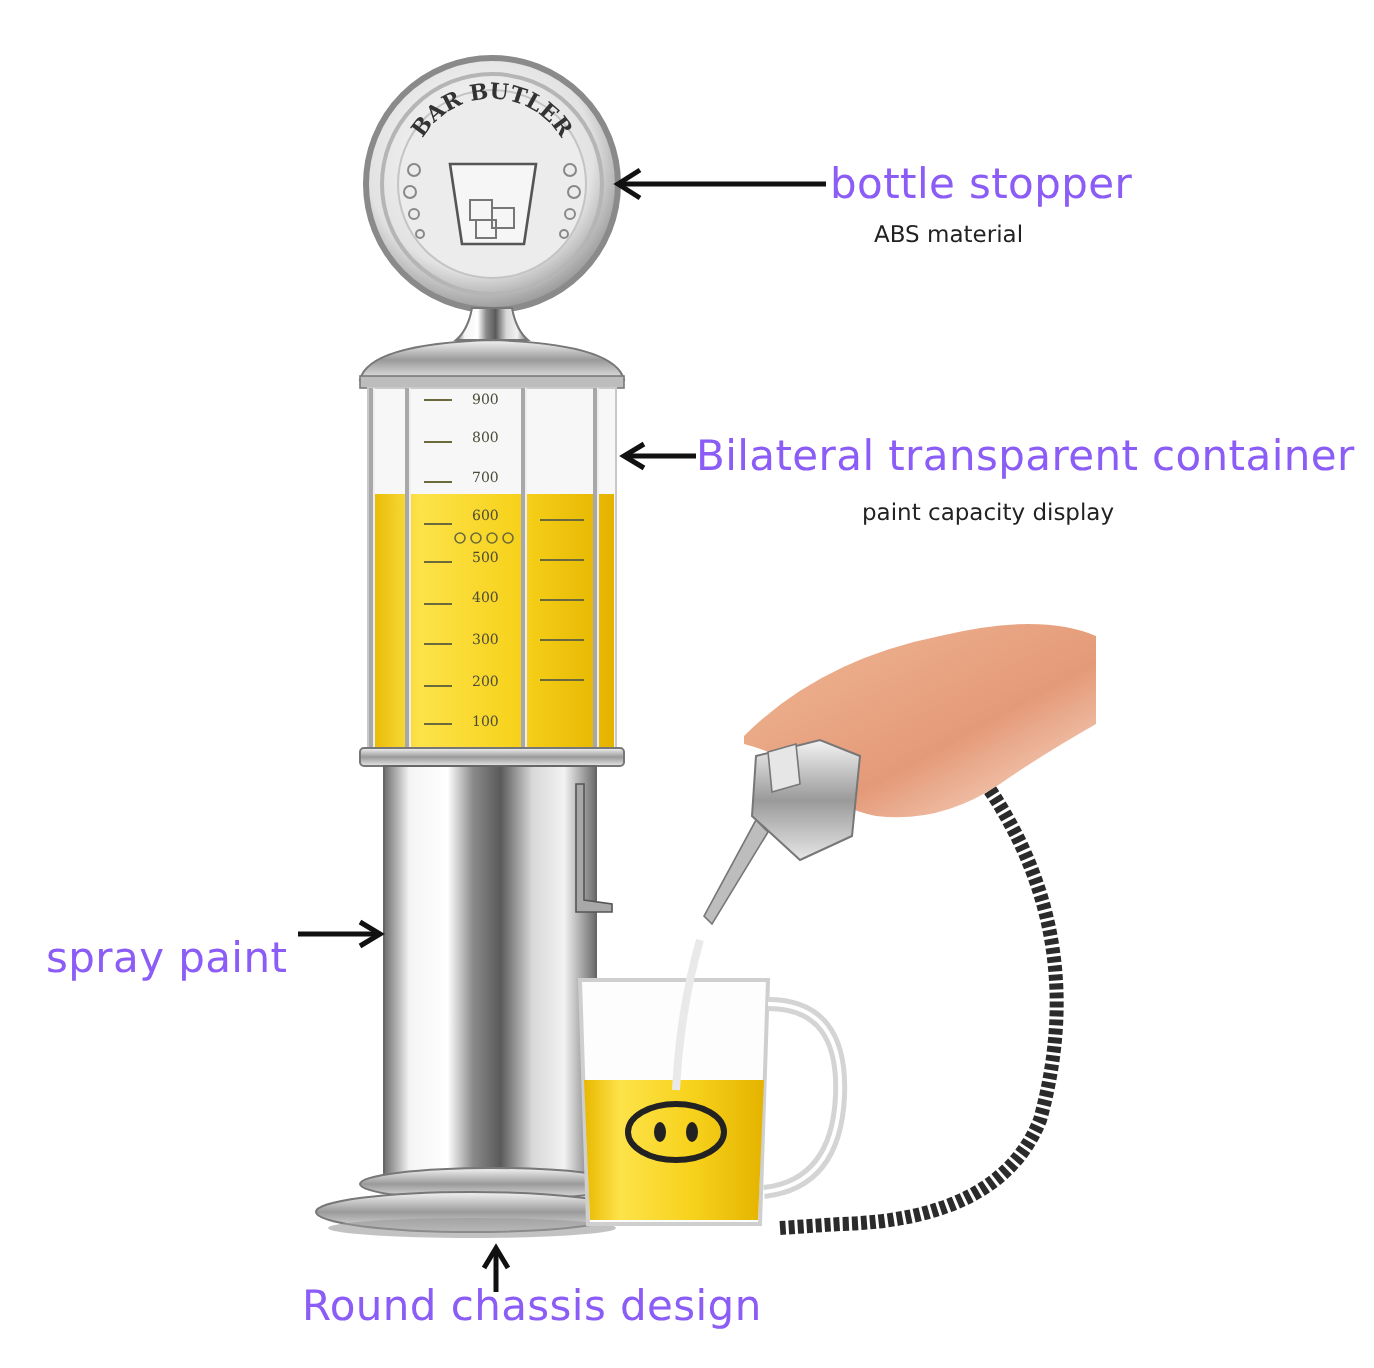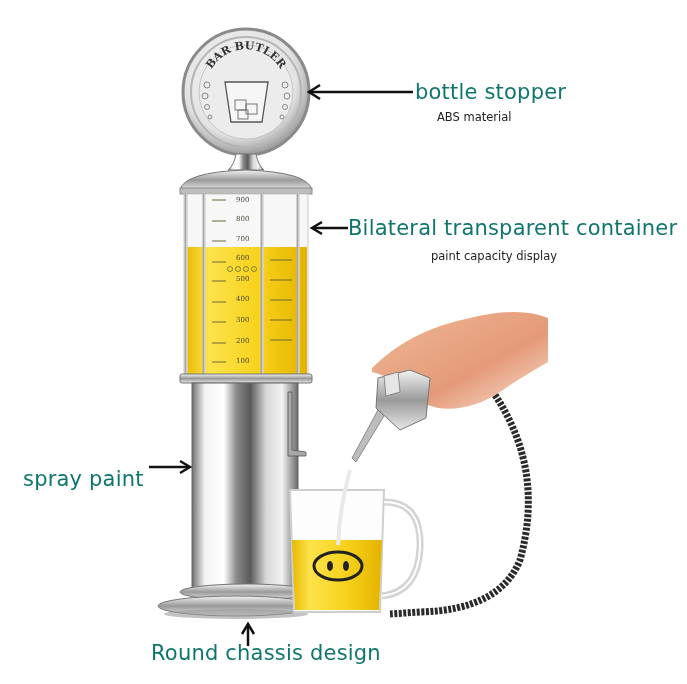--- a/index.html
+++ b/index.html
@@ -1,20 +1,20 @@
 <!DOCTYPE html>
 <html><head>
   <meta charset="utf-8">
   <style>
     html, body { margin: 0; padding: 0; background: #ffffff; }
     body { width: 687px; height: 684px; position: relative; overflow: hidden;
            font-family: "DejaVu Sans", "Liberation Sans", sans-serif; color: #111; }
     .stage { position: absolute; left: 0; top: 0; width: 687px; height: 684px; }
     .illus { position: absolute; left: 0; top: 0; }
-    .label { position: absolute; white-space: nowrap; color: #0f766e; }
+    .label { position: absolute; white-space: nowrap; color: #8b5cf6; }
     .lg { font-size: 21px; letter-spacing: 0.2px; }
     .sm { font-size: 11.5px; color: #222; }
   </style>
 </head>
 <body>
 
 <div class="stage">
 
   <svg class="illus" width="687" height="684" viewBox="0 0 687 684" xmlns="http://www.w3.org/2000/svg">
     <defs>

